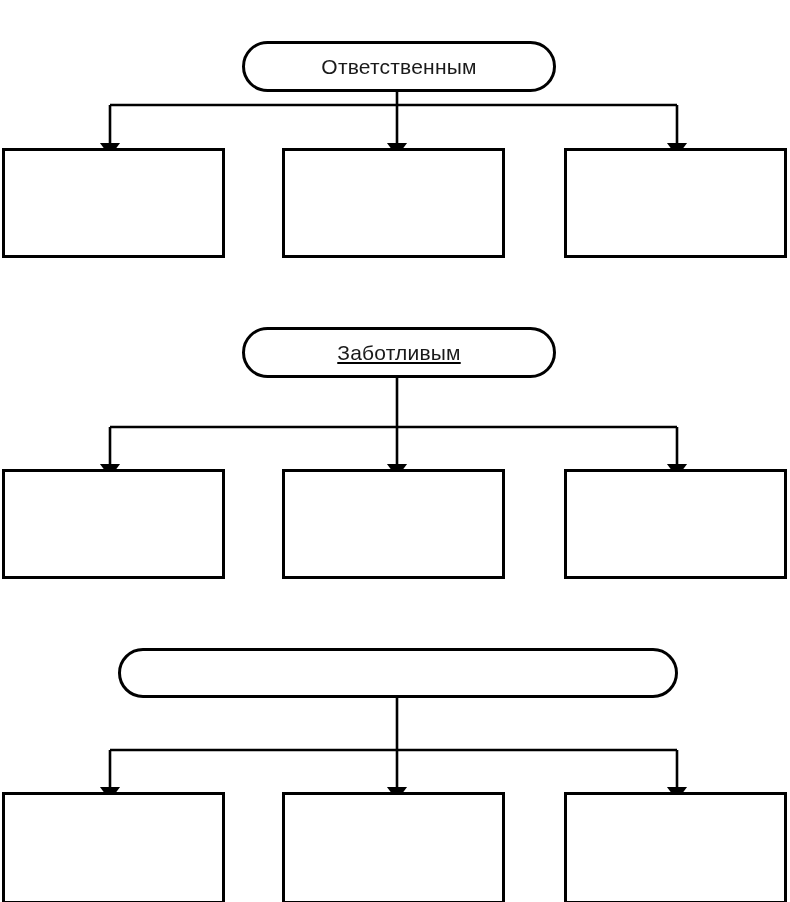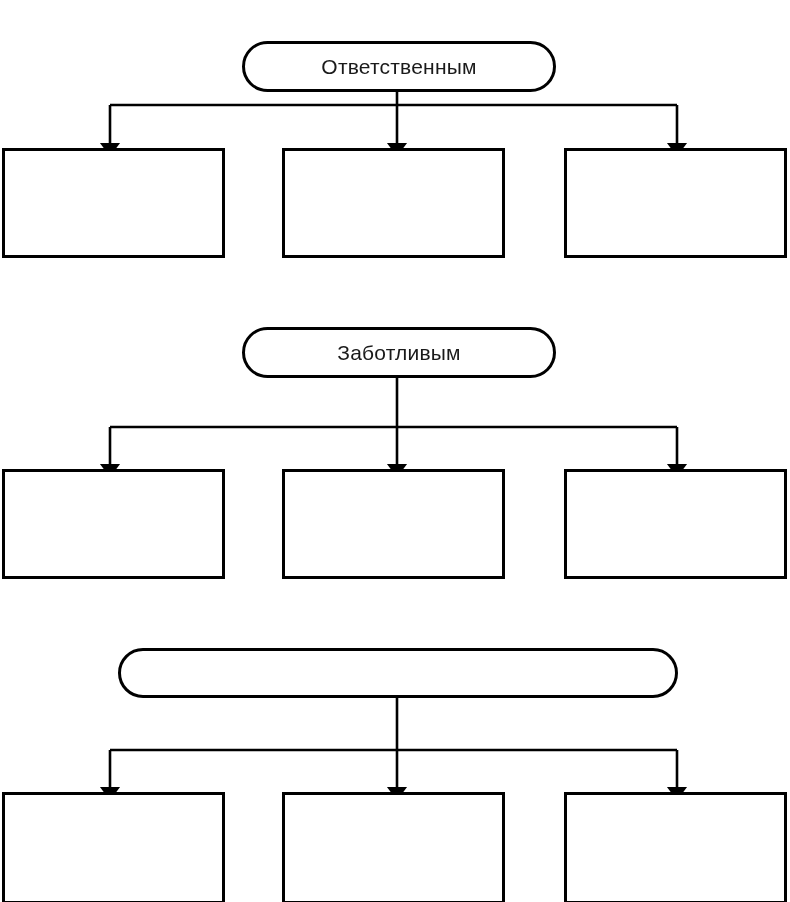--- a/index.html
+++ b/index.html
@@ -112,21 +112,21 @@
     <div class="rect-node" style="left: 2px; top: 148px; width: 223px; height: 110px;">
       <span class="node-label"></span>
     </div>
     <div class="rect-node" style="left: 282px; top: 148px; width: 223px; height: 110px;">
       <span class="node-label"></span>
     </div>
     <div class="rect-node" style="left: 564px; top: 148px; width: 223px; height: 110px;">
       <span class="node-label"></span>
     </div>
 
-    <div class="rounded-node" style="left: 242px; top: 327px; width: 314px; height: 51px;">
+    <div class="rounded-node" style="left: 242px; top: 327px; width: 314px; height: 51px; text-decoration: underline;">
       <span class="node-label">Заботливым</span>
     </div>
     <div class="rect-node" style="left: 2px; top: 469px; width: 223px; height: 110px;">
       <span class="node-label"></span>
     </div>
     <div class="rect-node" style="left: 282px; top: 469px; width: 223px; height: 110px;">
       <span class="node-label"></span>
     </div>
     <div class="rect-node" style="left: 564px; top: 469px; width: 223px; height: 110px;">
       <span class="node-label"></span>

